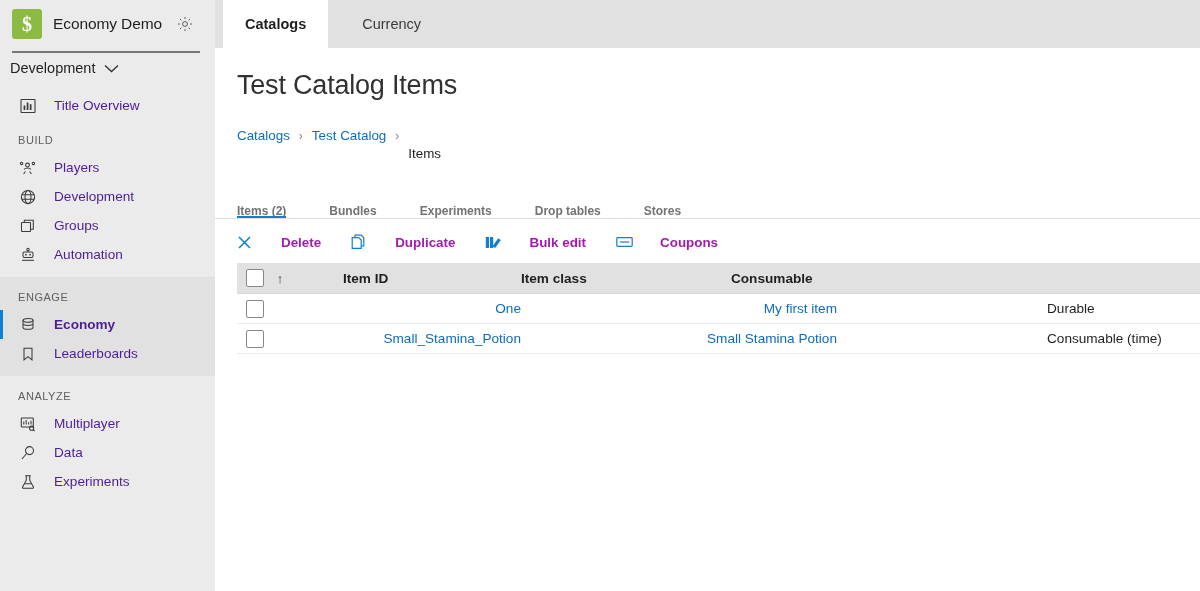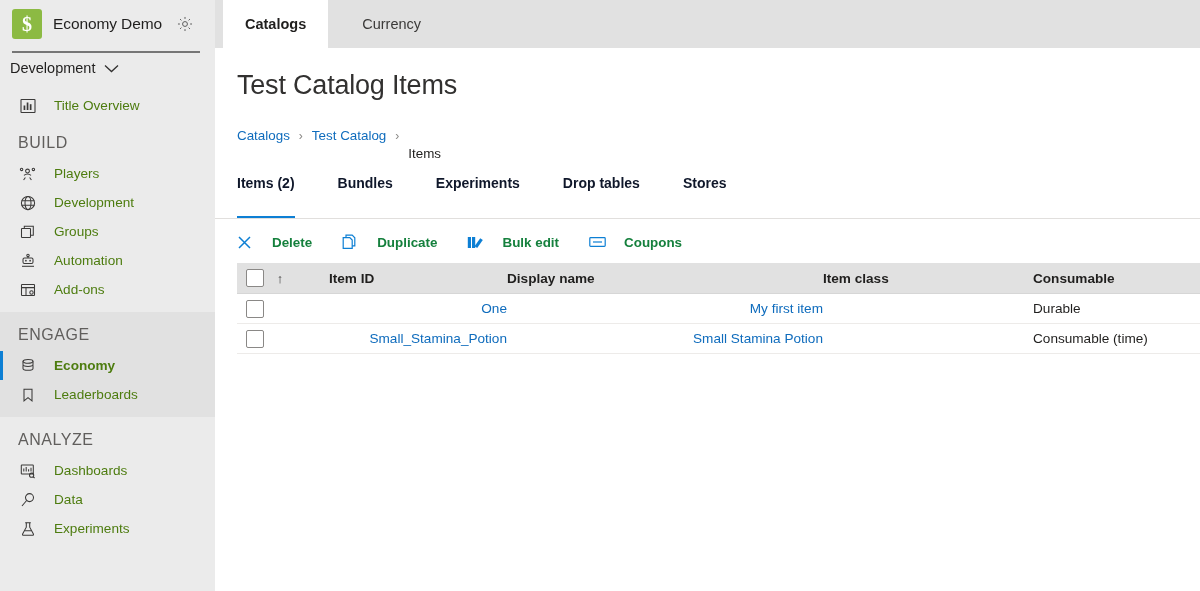--- a/index.html
+++ b/index.html
@@ -57,21 +57,21 @@
     display: flex; align-items: center;
     padding: 6px 0 6px 10px;
     height: 30px;
   }
   .env-label { font-size: 14.5px; color: #201f1e; }
   .env-chev { margin-left: 9px; color: #323130; display:flex; }
 
   .nav-section-bg { background: #e1e1e1; }
   .nav-group { padding-top: 2px; padding-bottom: 8px; }
   .nav-header {
-    font-size: 16px;
+    font-size: 11px;
     letter-spacing: 0.55px;
     color: #605e5c;
     padding: 12px 0 7px 18px;
     text-transform: uppercase;
   }
   .nav-item {
     display: flex; align-items: center;
     height: 29px;
     padding-left: 18px;
     position: relative;
@@ -81,21 +81,21 @@
   .nav-item .ico {
     width: 19px; height: 19px;
     flex: 0 0 19px;
     display: flex; align-items: center; justify-content: center;
     color: #3b3a39;
   }
   .nav-item .ico svg { display:block; }
   .nav-item .lbl {
     font-size: 13.6px;
     margin-left: 17px;
-    color: #4d7c0f;
+    color: #4c1d95;
     white-space: nowrap;
   }
   .nav-item.active .lbl { font-weight: bold; }
   .nav-item.active::before {
     content: ""; position: absolute; left: 0; top: 0;
     width: 3px; height: 29px; background: #0d7fd4;
   }
   .top-item { margin-top: 8px; }
 
   
@@ -139,23 +139,23 @@
   .crumb-sep { color: #8a8886; margin: 0 9px; font-size: 12px; }
   .crumb-current { color: #201f1e; margin-top: 36px; }
 
   .subtabs {
     display: flex; align-items: flex-end;
     margin-top: 20px;
     height: 38px;
     position: relative;
   }
   .subtab {
-    font-size: 14px; font-weight: bold;
-    color: #0f172a;
-    padding: 0 0 28px 0;
+    font-size: 12px; font-weight: bold;
+    color: #737373;
+    padding: 0 0 1px 0;
     margin-right: 43px;
     cursor: pointer;
     position: relative;
   }
   .subtab.active::after {
     content: ""; position: absolute; left: 0; right: 0; bottom: 0;
     height: 3px; background: #0d7fd4;
   }
   .subtab-rule {
     position: absolute; left: -22px; right: 0; bottom: 0;
@@ -171,22 +171,22 @@
   }
   .cmd {
     display: flex; align-items: center;
     margin-right: 30px;
     cursor: pointer;
     height: 30px;
   }
   .cmd .cico { color: #0d7fd4; display: flex; align-items: center; width: 17px; height: 17px;}
   .cmd .cico svg { display:block; }
   .cmd .clbl {
-    font-size: 13.4px; font-weight: bold; color: #15803d;
-    margin-left: 18px; white-space: nowrap;
+    font-size: 13.4px; font-weight: bold; color: #a21caf;
+    margin-left: 27px; white-space: nowrap;
   }
 
   
   .table { width: 1178px; margin-left: 0; }
   .thead {
     display: flex; align-items: center;
     height: 31px;
     background: #e1e1e1;
     border-bottom: 1px solid #d6d6d6;
   }
@@ -203,21 +203,21 @@
     border-radius: 2px;
     background: #ffffff;
     margin-left: 9px;
   }
   .sortarrow {
     width: 16px; flex: 0 0 16px;
     color: #323130; font-size: 13px;
     margin-left: 8px;
     text-align: center;
   }
-  .col-id { flex: 0 0 218px; margin-left: 1px; padding-left: 40px; }
+  .col-id { flex: 0 0 218px; margin-left: 15px; padding-left: 40px; }
   .col-name { flex: 0 0 316px; }
   .col-class { flex: 0 0 210px; }
   .col-cons { flex: 1 1 auto; }
   .th {
     font-size: 13.6px; font-weight: bold; color: #201f1e;
     white-space: nowrap; overflow: hidden;
   }
   .td { font-size: 13.6px; color: #201f1e; white-space: nowrap; overflow: hidden; }
   .td.link { color: #0f6cbd; text-align: right; }
   .row-cbx-wrap { width: 27px; flex: 0 0 27px; display: flex; align-items: center; }
@@ -311,30 +311,20 @@
             <path d="M8 3.6v1.4"></path>
             <rect x="3" y="5" width="10" height="5.4" rx="1.4"></rect>
             <circle cx="5.9" cy="7.7" r="0.85" fill="currentColor" stroke="none"></circle>
             <circle cx="10.1" cy="7.7" r="0.85" fill="currentColor" stroke="none"></circle>
             <path d="M2 13.3h12"></path>
           </svg>
         </span>
         <span class="lbl">Automation</span>
       </div>
 
-      <div class="nav-item">
-        <span class="ico">
-          <svg width="16" height="16" viewBox="0 0 16 16" fill="none" stroke="currentColor" stroke-width="1.05">
-            <rect x="1.5" y="2.5" width="13" height="11" rx="0.6"></rect>
-            <path d="M1.5 5.6h13M6 5.6v7.9"></path>
-            <circle cx="11.5" cy="10.5" r="1.7"></circle>
-          </svg>
-        </span>
-        <span class="lbl">Add-ons</span>
-      </div>
     </div>
 
     <div class="nav-group nav-section-bg">
       <div class="nav-header">ENGAGE</div>
 
       <div class="nav-item active">
         <span class="ico">
           <svg width="16" height="16" viewBox="0 0 16 16" fill="none" stroke="currentColor" stroke-width="1.05">
             <ellipse cx="8" cy="3.3" rx="5" ry="1.9"></ellipse>
             <path d="M3 3.3v3.2c0 1 2.2 1.9 5 1.9s5-.9 5-1.9V3.3"></path>
@@ -360,21 +350,21 @@
 
       <div class="nav-item">
         <span class="ico">
           <svg width="16" height="16" viewBox="0 0 16 16" fill="none" stroke="currentColor" stroke-width="1.05">
             <rect x="1.3" y="2" width="12" height="9" rx="0.6"></rect>
             <path d="M3.8 8.6V5.4M6.2 8.6V4M8.6 8.6V6.2M11 8.6V4.8"></path>
             <circle cx="11.6" cy="12.2" r="2.1"></circle>
               <path d="M13.2 13.8l1.4 1.2"></path>
           </svg>
         </span>
-        <span class="lbl">Dashboards</span>
+        <span class="lbl">Multiplayer</span>
       </div>
 
       <div class="nav-item">
         <span class="ico">
           <svg width="16" height="16" viewBox="0 0 16 16" fill="none" stroke="currentColor" stroke-width="1.05">
             <circle cx="9.5" cy="5.6" r="4"></circle>
             <path d="M6.6 8.5L2 14"></path>
           </svg>
         </span>
         <span class="lbl">Data</span>
@@ -468,21 +458,20 @@
         </div>
 
       </div>
 
       <div class="table">
 
         <div class="thead">
           <div class="cbx"></div>
           <div class="sortarrow">↑</div>
           <div class="th col-id">Item ID</div>
-          <div class="th col-name">Display name</div>
           <div class="th col-class">Item class</div>
           <div class="th col-cons">Consumable</div>
         </div>
 
         <div class="trow">
           <div class="row-cbx-wrap">
             <div class="cbx"></div>
           </div>
           <div class="sortarrow"></div>
           <div class="td link col-id">One</div>

